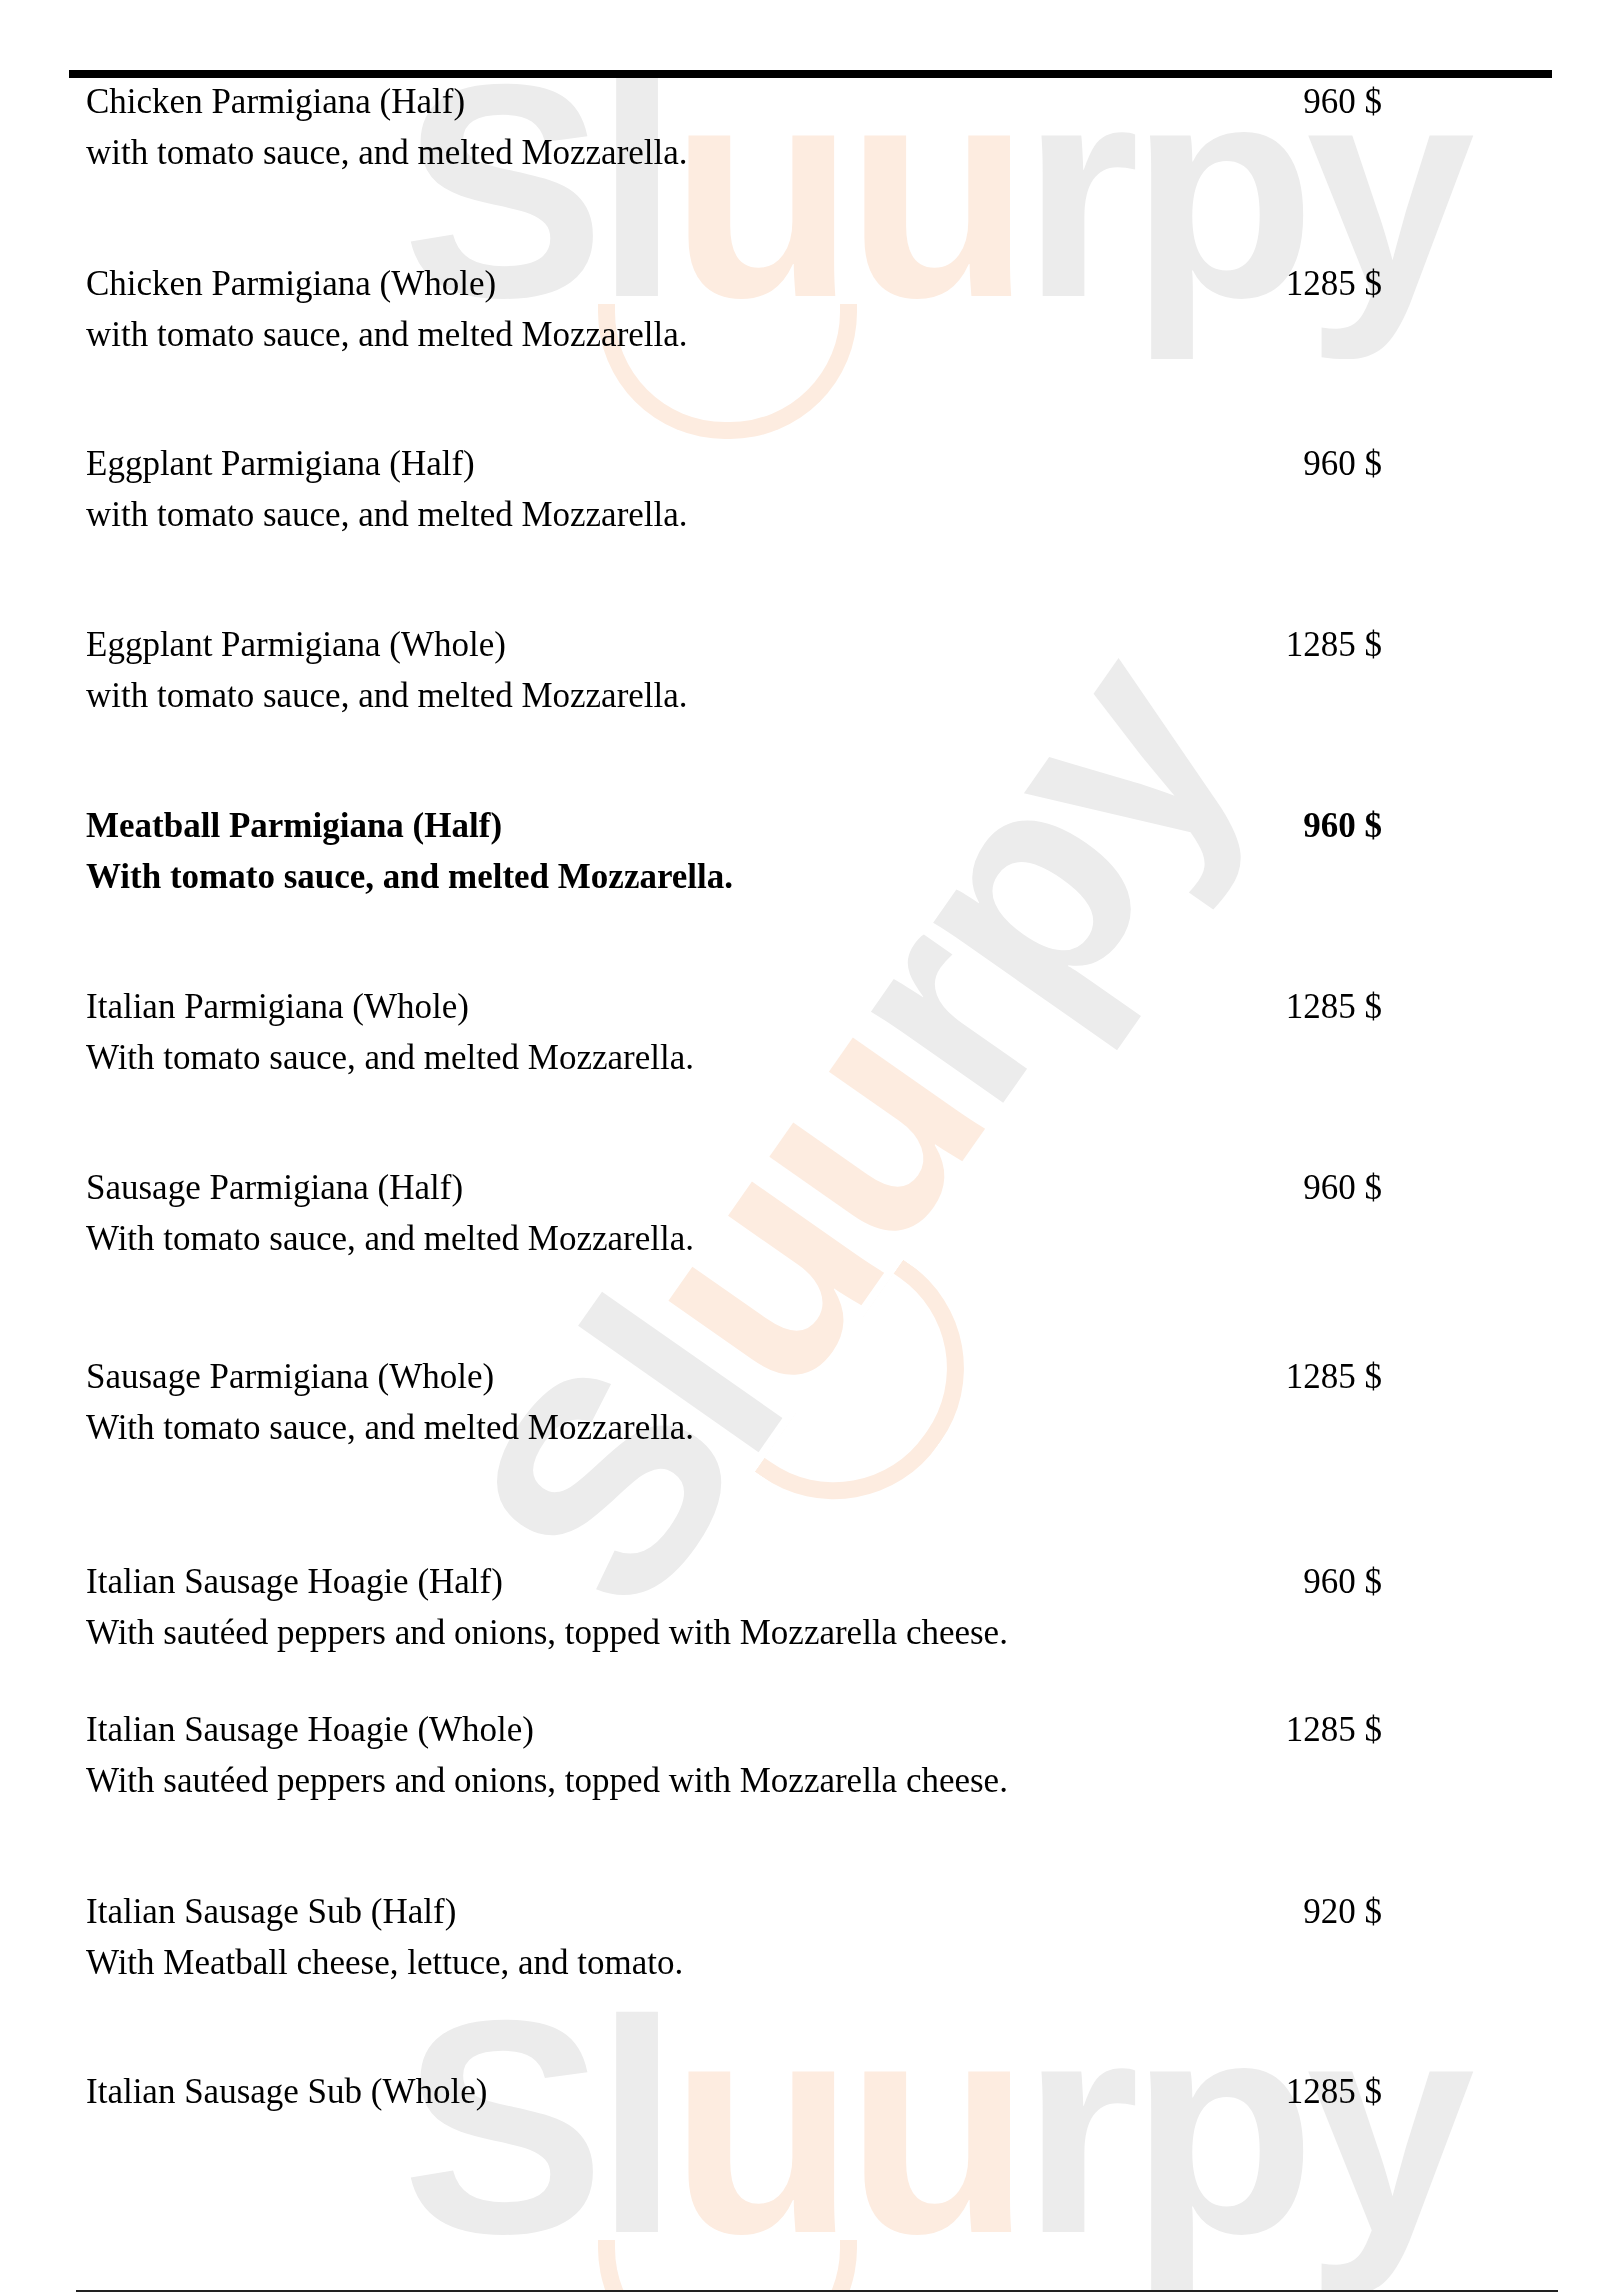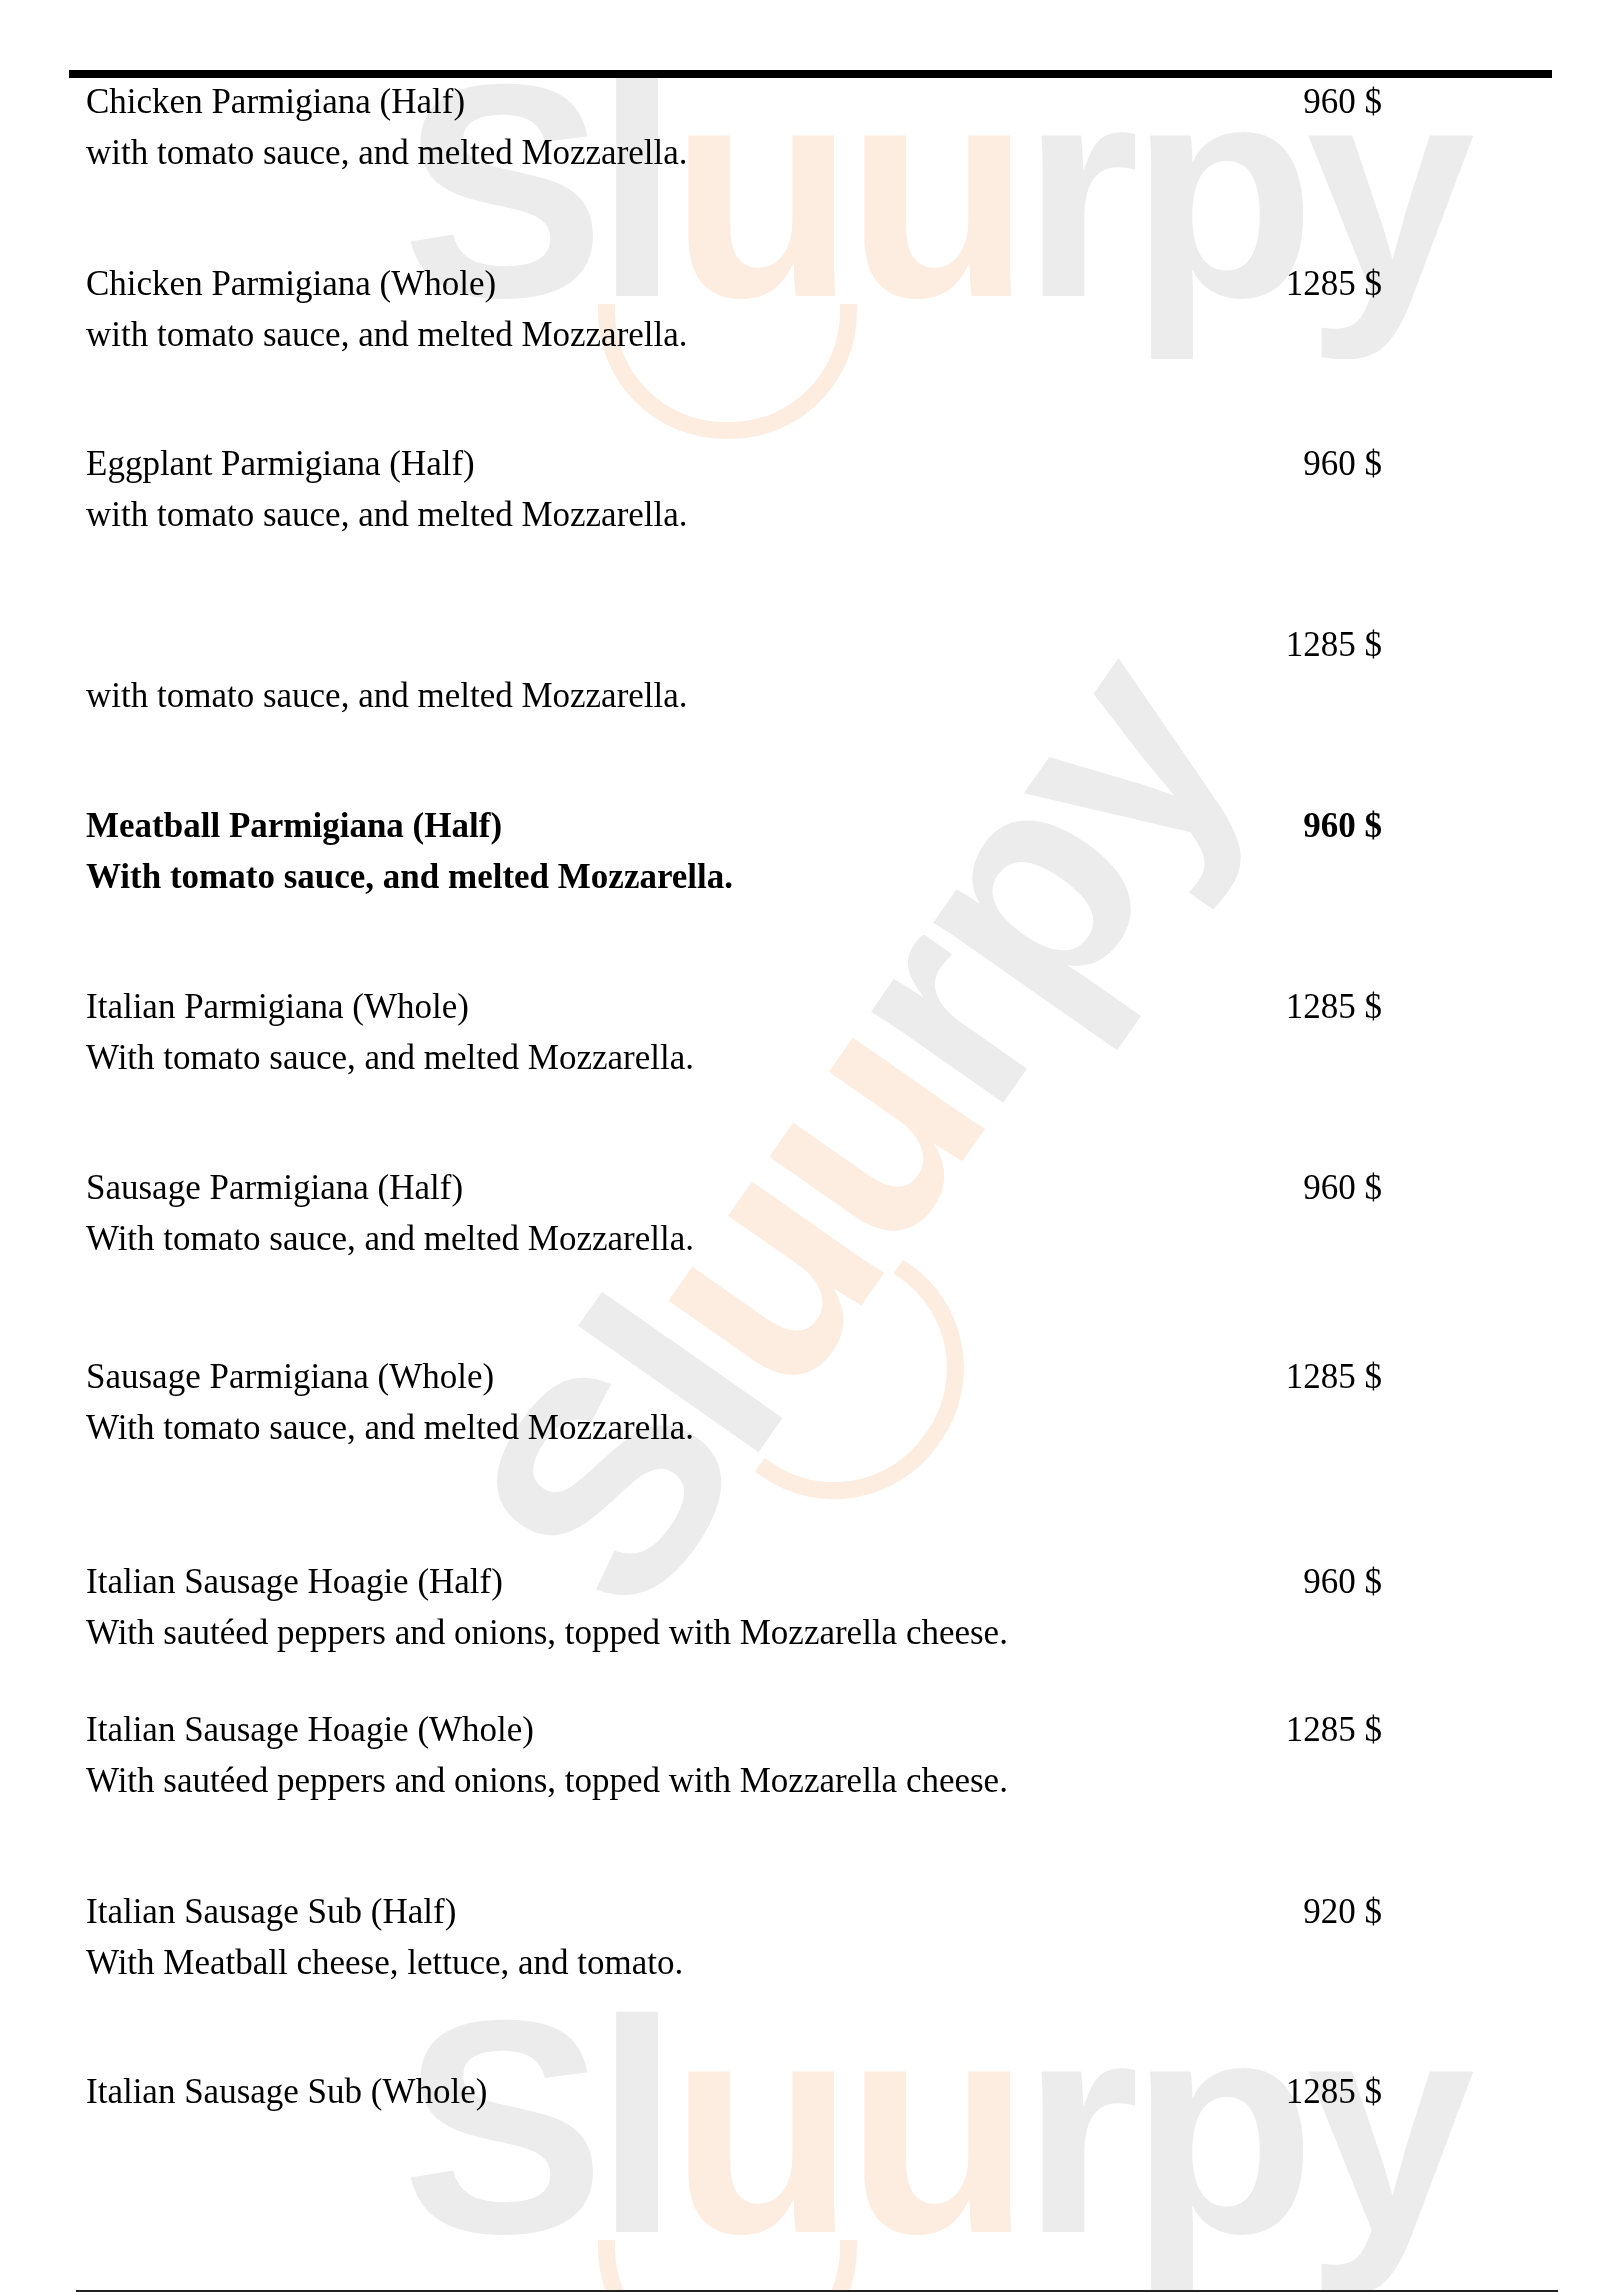--- a/index.html
+++ b/index.html
@@ -50,20 +50,21 @@
     <span class="name">Chicken Parmigiana (Whole)</span>
     <span class="desc">with tomato sauce, and melted Mozzarella.</span>
     <span class="price">1285 $</span>
   </div>
   <div class="item" style="top:444px;">
     <span class="name">Eggplant Parmigiana (Half)</span>
     <span class="desc">with tomato sauce, and melted Mozzarella.</span>
     <span class="price">960 $</span>
   </div>
   <div class="item" style="top:625px;">
+    <span class="name">Eggplant Parmigiana (Whole)</span>
     <span class="desc">with tomato sauce, and melted Mozzarella.</span>
     <span class="price">1285 $</span>
   </div>
   <div class="item" style="top:806px;font-weight:bold;">
     <span class="name">Meatball Parmigiana (Half)</span>
     <span class="desc">With tomato sauce, and melted Mozzarella.</span>
     <span class="price">960 $</span>
   </div>
   <div class="item" style="top:987px;">
     <span class="name">Italian Parmigiana (Whole)</span>

